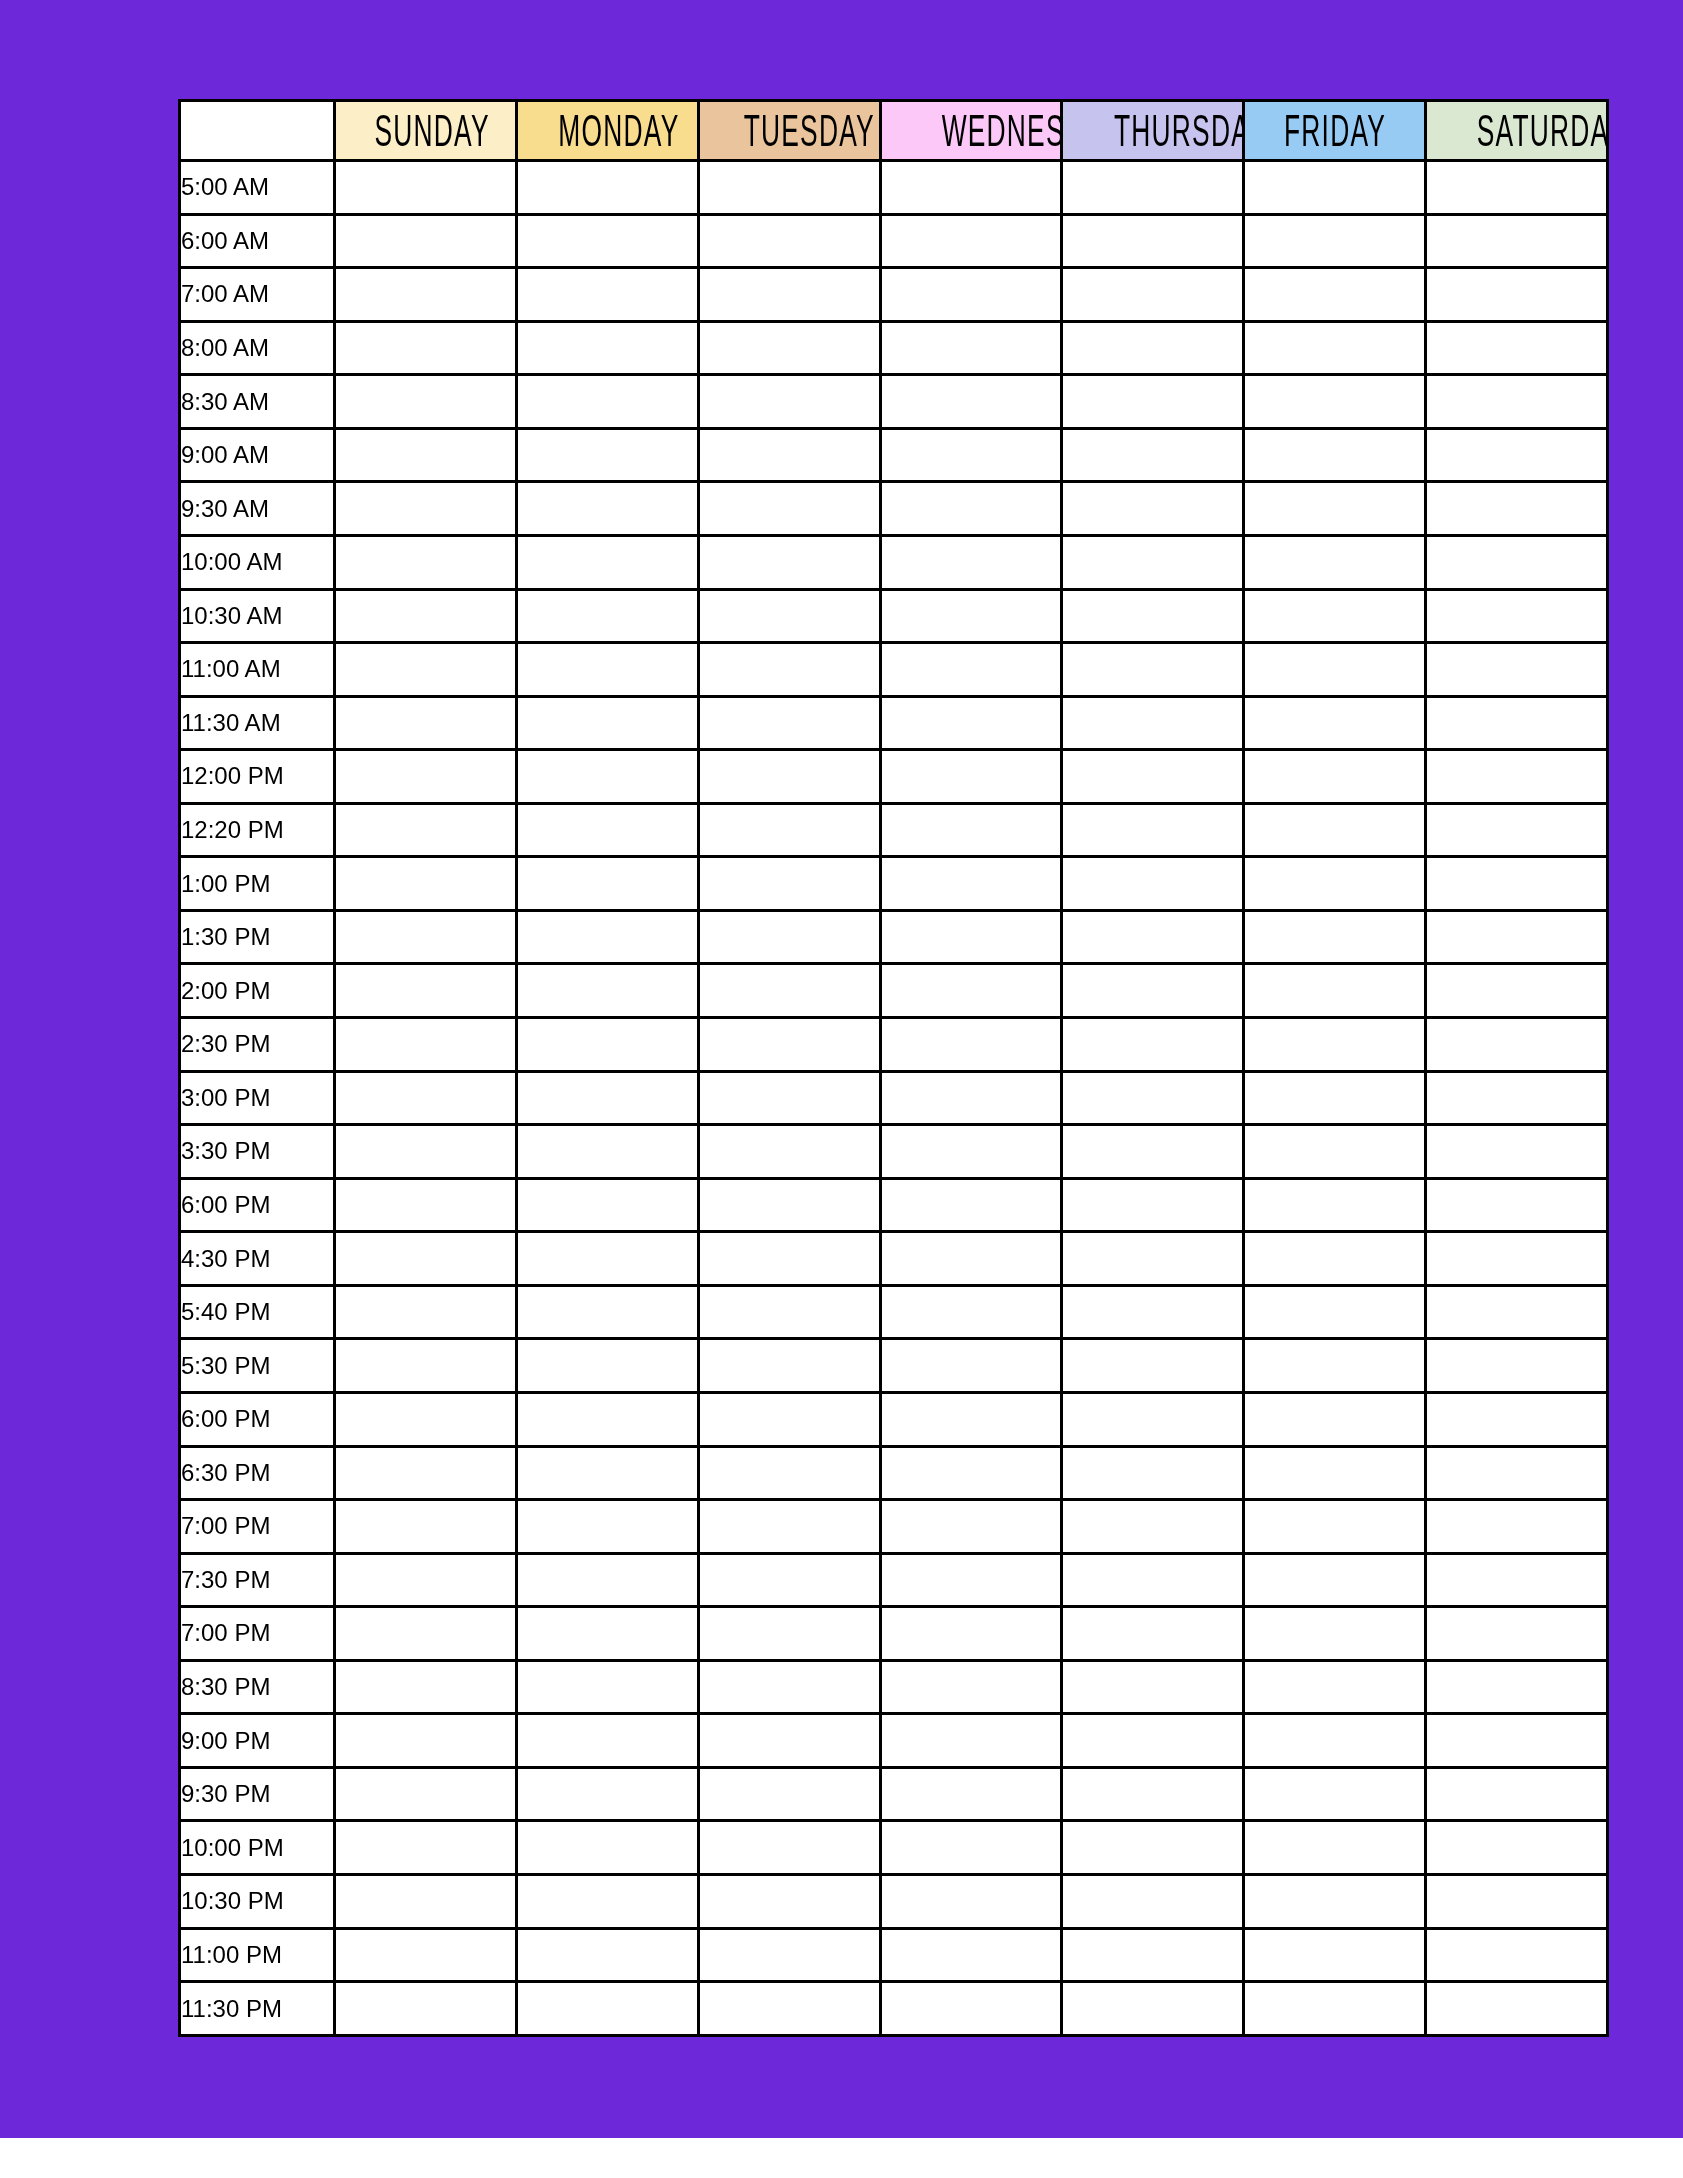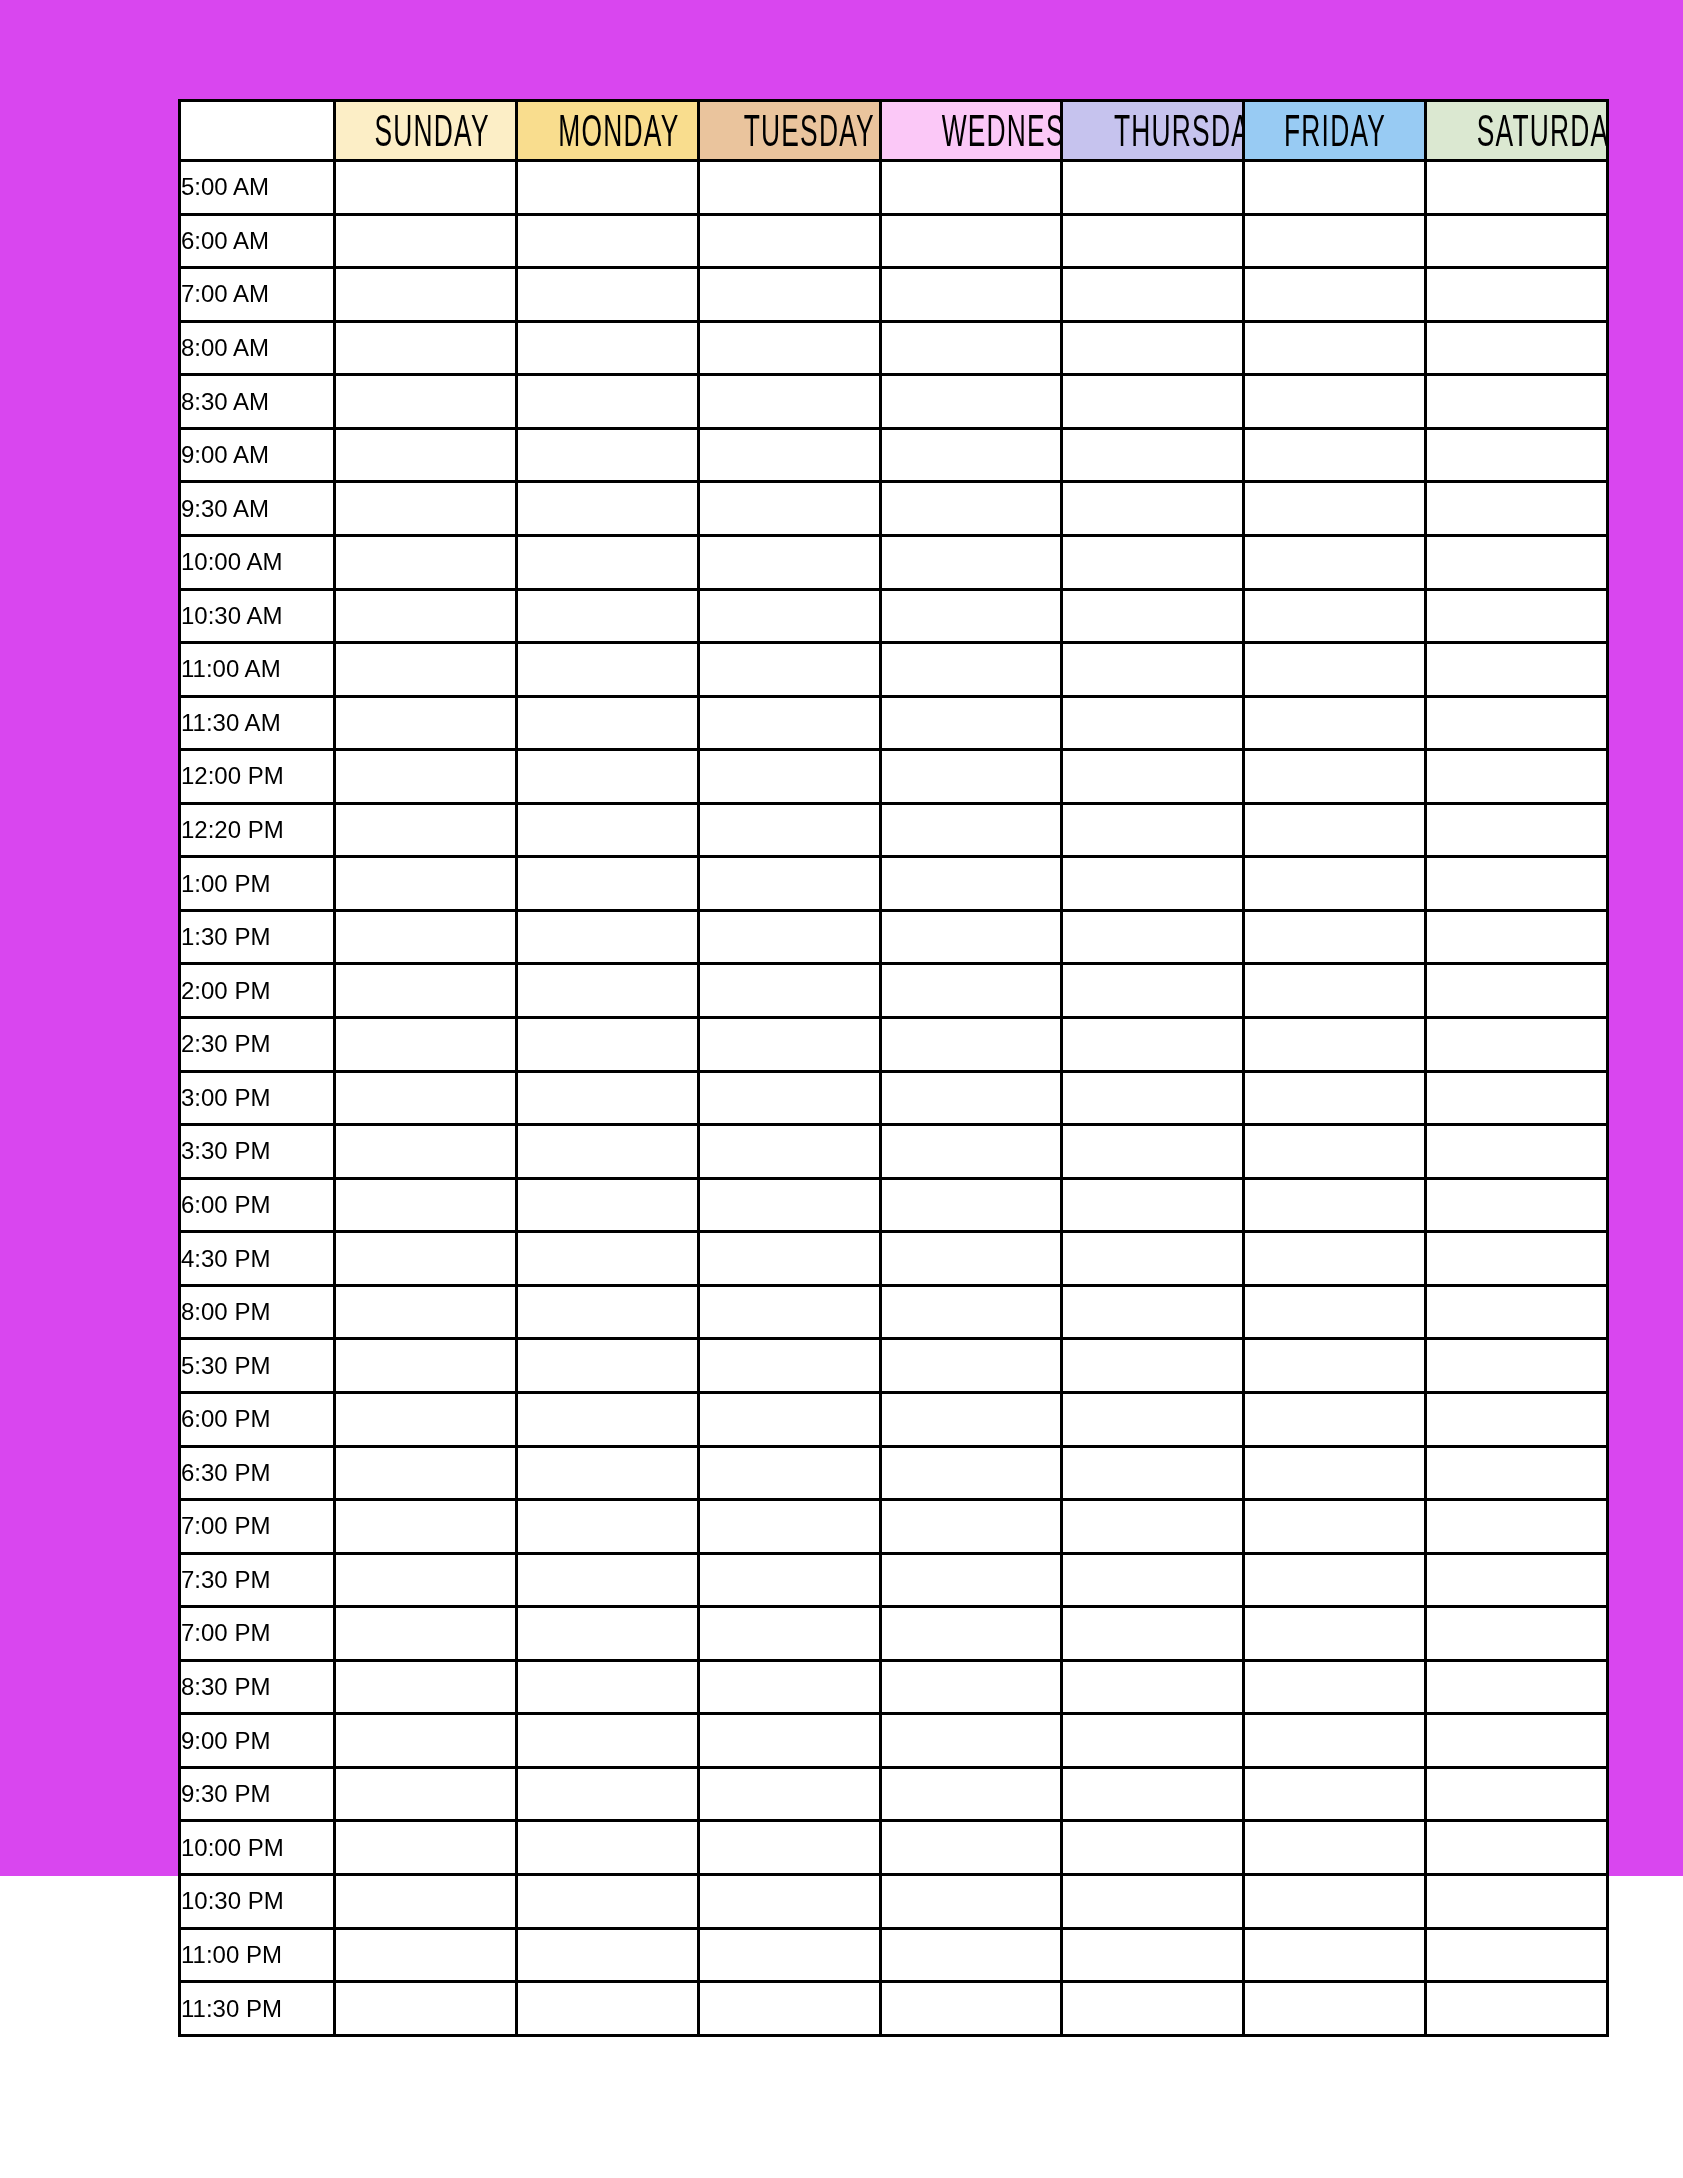--- a/index.html
+++ b/index.html
@@ -10,22 +10,22 @@
   body {
     width: 1683px;
     height: 2178px;
     overflow: hidden;
     font-family: "Liberation Sans", sans-serif;
     color: #000000;
   }
   .page {
     position: relative;
     width: 1683px;
-    height: 1876px;
-    background: #d946ef;
+    height: 2138px;
+    background: #6d28d9;
   }
   table.schedule {
     position: absolute;
     left: 178px;
     top: 99px;
     width: 1431px;
     height: 1938px;
     border-collapse: collapse;
     table-layout: fixed;
   }
@@ -294,21 +294,21 @@
           <th class="time-cell">4:30 PM</th>
           <td class="slot-cell"></td>
           <td class="slot-cell"></td>
           <td class="slot-cell"></td>
           <td class="slot-cell"></td>
           <td class="slot-cell"></td>
           <td class="slot-cell"></td>
           <td class="slot-cell"></td>
         </tr>
         <tr>
-          <th class="time-cell">8:00 PM</th>
+          <th class="time-cell">5:40 PM</th>
           <td class="slot-cell"></td>
           <td class="slot-cell"></td>
           <td class="slot-cell"></td>
           <td class="slot-cell"></td>
           <td class="slot-cell"></td>
           <td class="slot-cell"></td>
           <td class="slot-cell"></td>
         </tr>
         <tr>
           <th class="time-cell">5:30 PM</th>

